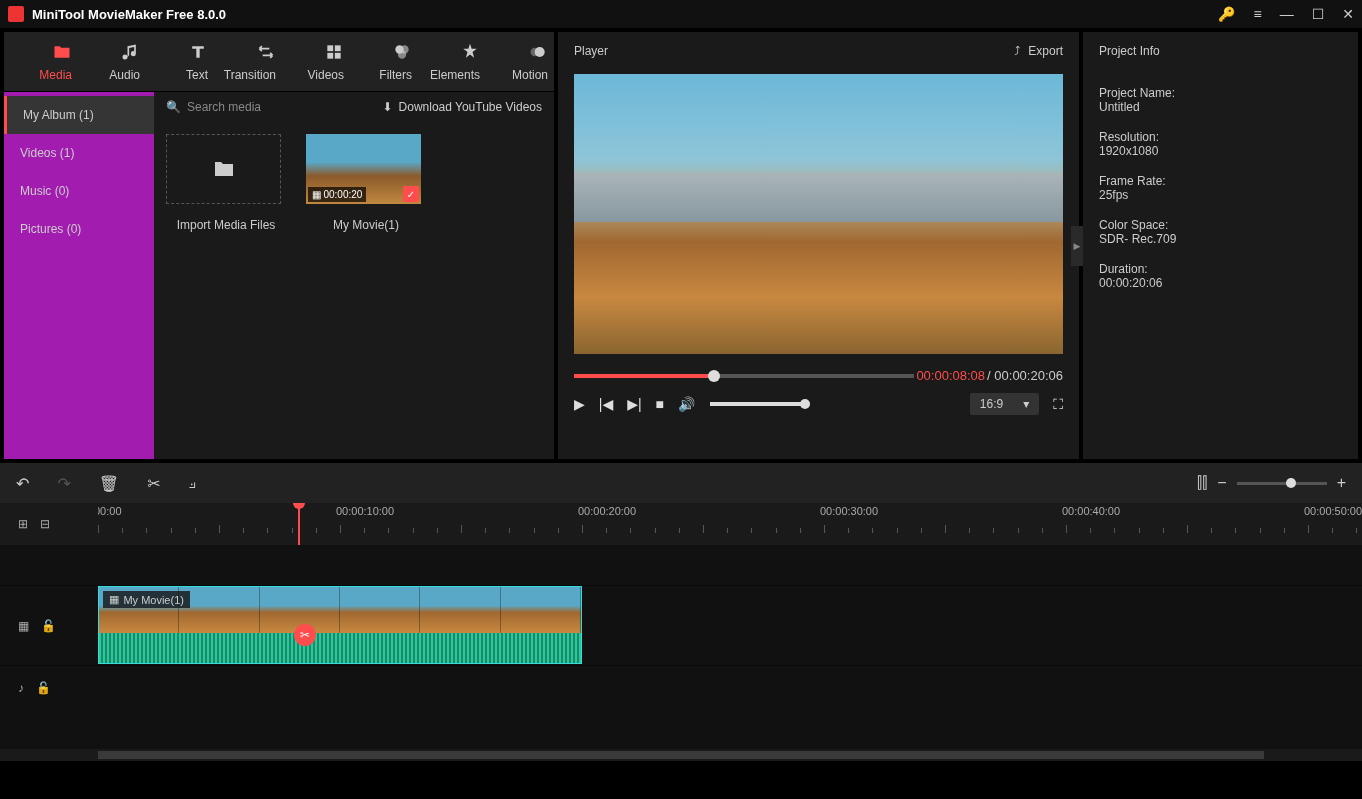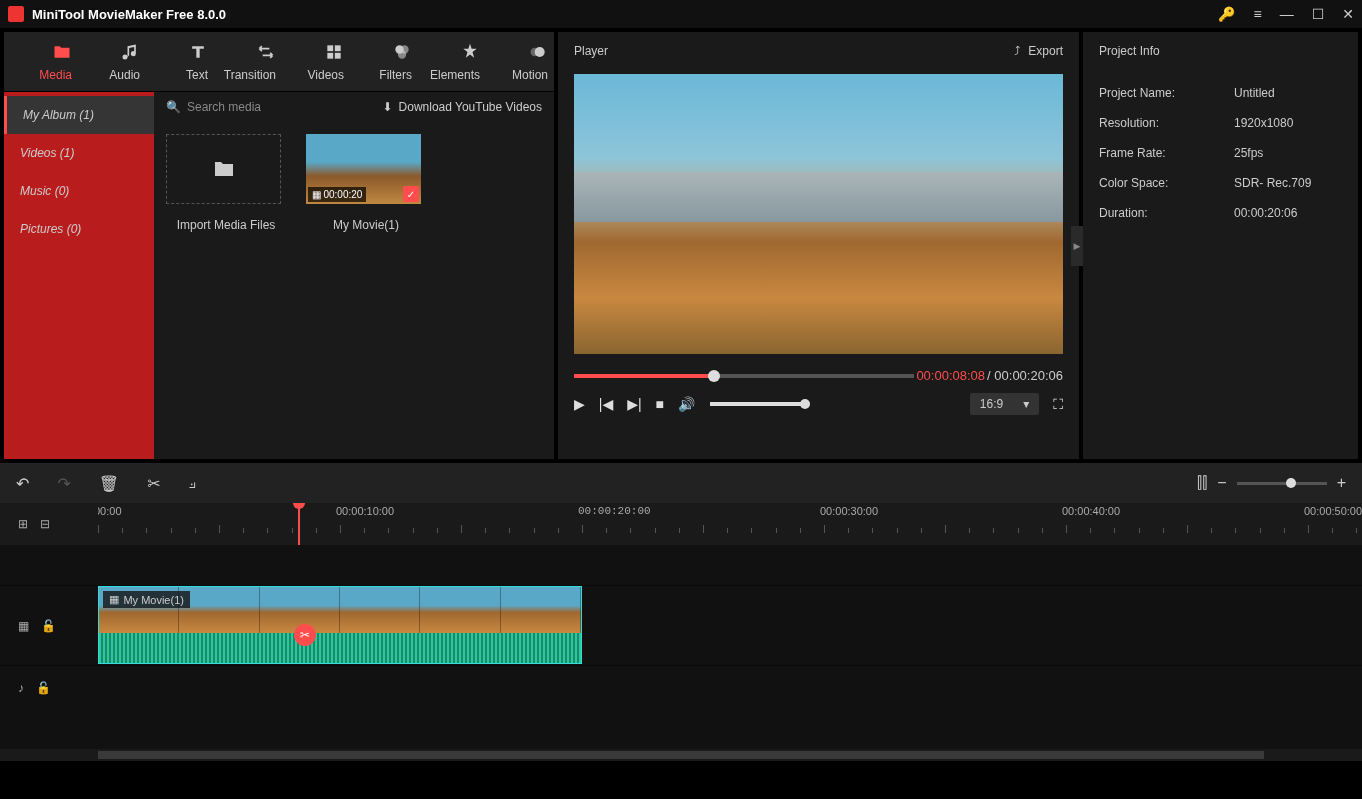--- a/index.html
+++ b/index.html
@@ -20,21 +20,21 @@
 .info-panel { width: 275px; background: #1a1a1a; display: flex; flex-direction: column; }
 
 
 .tabs { display: flex; background: #222; height: 60px; border-bottom: 1px solid #000; }
 .tab { width: 68px; display: flex; flex-direction: column; align-items: flex-end; justify-content: center; gap: 6px; cursor: pointer; color: #ccc; font-size: 12px; }
 .tab.active { color: #ff4d4d; }
 .tab .ticon { width: 20px; height: 20px; }
 
 
 .media-body { display: flex; flex: 1; }
-.media-sidebar { width: 150px; background: #b91c1c; padding-top: 4px; font-style: italic; }
+.media-sidebar { width: 150px; background: #a21caf; padding-top: 4px; }
 .media-sidebar .item { padding: 12px 16px; cursor: pointer; color: #ccc; }
 .media-sidebar .item.active { background: #353535; border-left: 3px solid #ff4d4d; }
 .media-content { flex: 1; background: #1a1a1a; display: flex; flex-direction: column; }
 .media-top { display: flex; align-items: center; padding: 8px 12px; gap: 8px; }
 .search { flex: 1; color: #888; display: flex; align-items: center; gap: 6px; }
 .dl-yt { color: #ccc; cursor: pointer; display: flex; align-items: center; gap: 6px; }
 .media-grid { display: flex; padding: 12px; gap: 20px; }
 .media-card { width: 120px; text-align: center; color: #ccc; }
 .import-box { width: 115px; height: 70px; border: 1px dashed #555; display: flex; align-items: center; justify-content: center; margin-bottom: 14px; cursor: pointer; }
 .thumb { width: 115px; height: 70px; background: linear-gradient(180deg, #5aa8c8 0%, #5aa8c8 40%, #8b5a2b 60%, #c08840 100%); position: relative; margin-bottom: 14px; }
@@ -55,21 +55,21 @@
 .player-controls { display: flex; align-items: center; padding: 10px 16px; gap: 14px; }
 .pc-btn { color: #ddd; cursor: pointer; font-size: 14px; }
 .vol-track { width: 100px; height: 4px; background: #555; position: relative; }
 .vol-fill { width: 95%; height: 100%; background: #ddd; }
 .vol-handle { position:absolute; left:95%; top:-3px; width:10px; height:10px; border-radius:50%; background:#ddd; transform:translateX(-50%);}
 .aspect-sel { margin-left: auto; background: #333; padding: 4px 10px; display: flex; align-items: center; gap: 20px; cursor: pointer; border-radius:2px;}
 
 
 .info-head { padding: 12px 16px; color: #ccc; }
 .info-body { padding: 8px 16px; }
-.info-row { display: flex; padding: 8px 0; font-size: 12px; }
+.info-row { display: flex; padding: 8px 0; font-size: 12px; flex-direction: column; }
 .info-row .k { width: 135px; color: #ccc; }
 .info-row .v { color: #ccc; }
 
 
 .timeline { background: #1a1a1a; }
 .tl-toolbar { height: 40px; background: #222; display: flex; align-items: center; padding: 0 16px; gap: 28px; }
 .tl-toolbar .tbtn { color: #ccc; cursor: pointer; font-size: 16px; }
 .tl-toolbar .tbtn.dim { color: #555; }
 .tl-zoom { margin-left: auto; display: flex; align-items: center; gap: 10px; }
 .zoom-track { width: 90px; height: 3px; background: #555; position: relative; }
@@ -320,21 +320,21 @@
         <div class="tick" style="left: 242px;"></div>
         <div class="tick small" style="left: 266.2px;"></div>
         <div class="tick small" style="left: 290.4px;"></div>
         <div class="tick small" style="left: 314.6px;"></div>
         <div class="tick small" style="left: 338.8px;"></div>
         <div class="tick" style="left: 363px;"></div>
         <div class="tick small" style="left: 387.2px;"></div>
         <div class="tick small" style="left: 411.4px;"></div>
         <div class="tick small" style="left: 435.6px;"></div>
         <div class="tick small" style="left: 459.8px;"></div>
-        <div class="ruler-label" style="left: 484px; font-family: Liberation Mono, monospace;">00:00:20:00</div>
+        <div class="ruler-label" style="left: 484px;">00:00:20:00</div>
         <div class="tick" style="left: 484px;"></div>
         <div class="tick small" style="left: 508.2px;"></div>
         <div class="tick small" style="left: 532.4px;"></div>
         <div class="tick small" style="left: 556.6px;"></div>
         <div class="tick small" style="left: 580.8px;"></div>
         <div class="tick" style="left: 605px;"></div>
         <div class="tick small" style="left: 629.2px;"></div>
         <div class="tick small" style="left: 653.4px;"></div>
         <div class="tick small" style="left: 677.6px;"></div>
         <div class="tick small" style="left: 701.8px;"></div>

